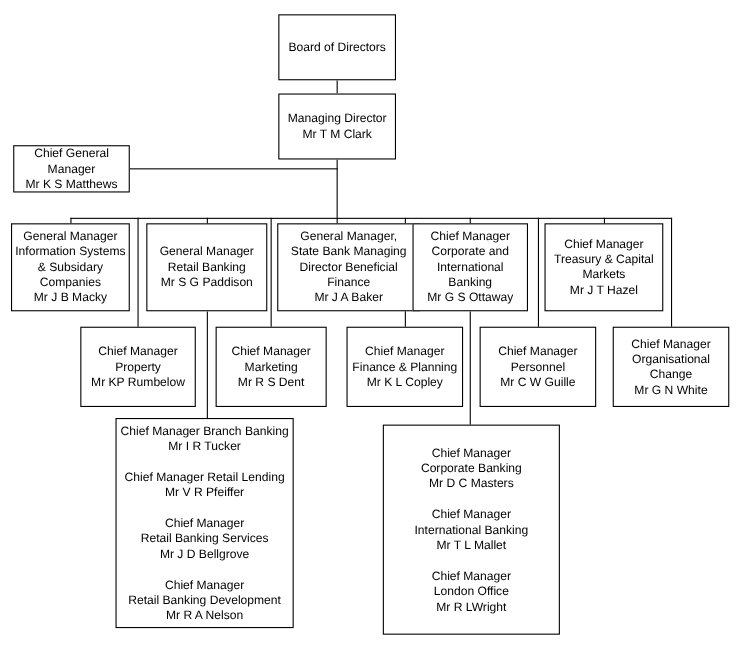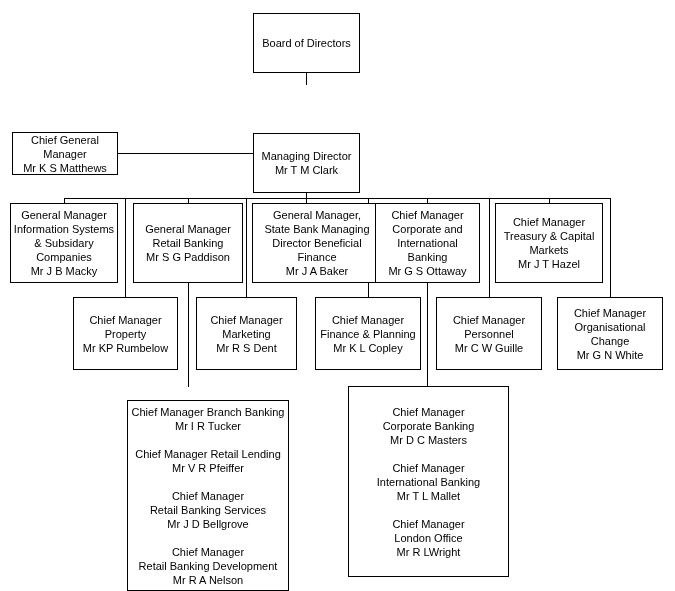--- a/index.html
+++ b/index.html
@@ -62,21 +62,21 @@
   <div class="vline" style="left:489px; top:198px; height:100px;"></div>
   <div class="vline" style="left:610px; top:198px; height:100px;"></div>
 
   <div class="vline" style="left:188px; top:283px; height:104px;"></div>
   <div class="vline" style="left:427px; top:283px; height:104px;"></div>
 
   <div class="node" style="left:253px; top:13px; width:107px; height:60px;justify-content:center;">
     <div class="node-text">Board of Directors</div>
   </div>
 
-  <div class="node" style="left:253px; top:85px; width:107px; height:60px;margin-top:48px;">
+  <div class="node" style="left:253px; top:85px; width:107px; height:60px;">
     <div class="node-text">Managing Director
 Mr T M Clark</div>
   </div>
 
   <div class="node" style="left:12px; top:132px; width:106px; height:43px;">
     <div class="node-text">Chief General
 Manager
 Mr K S Matthews</div>
   </div>
 
@@ -140,21 +140,21 @@
 Mr C W Guille</div>
   </div>
 
   <div class="node" style="left:557px; top:297px; width:106px; height:73px;">
     <div class="node-text">Chief Manager
 Organisational
 Change
 Mr G N White</div>
   </div>
 
-  <div class="node" style="left:105px; top:400px; width:162px; height:191px;margin-left:22px;">
+  <div class="node" style="left:105px; top:380px; width:162px; height:191px;">
     <div class="node-text">Chief Manager Branch Banking
 Mr I R Tucker
 
 Chief Manager Retail Lending
 Mr V R Pfeiffer
 
 Chief Manager
 Retail Banking Services
 Mr J D Bellgrove
 

